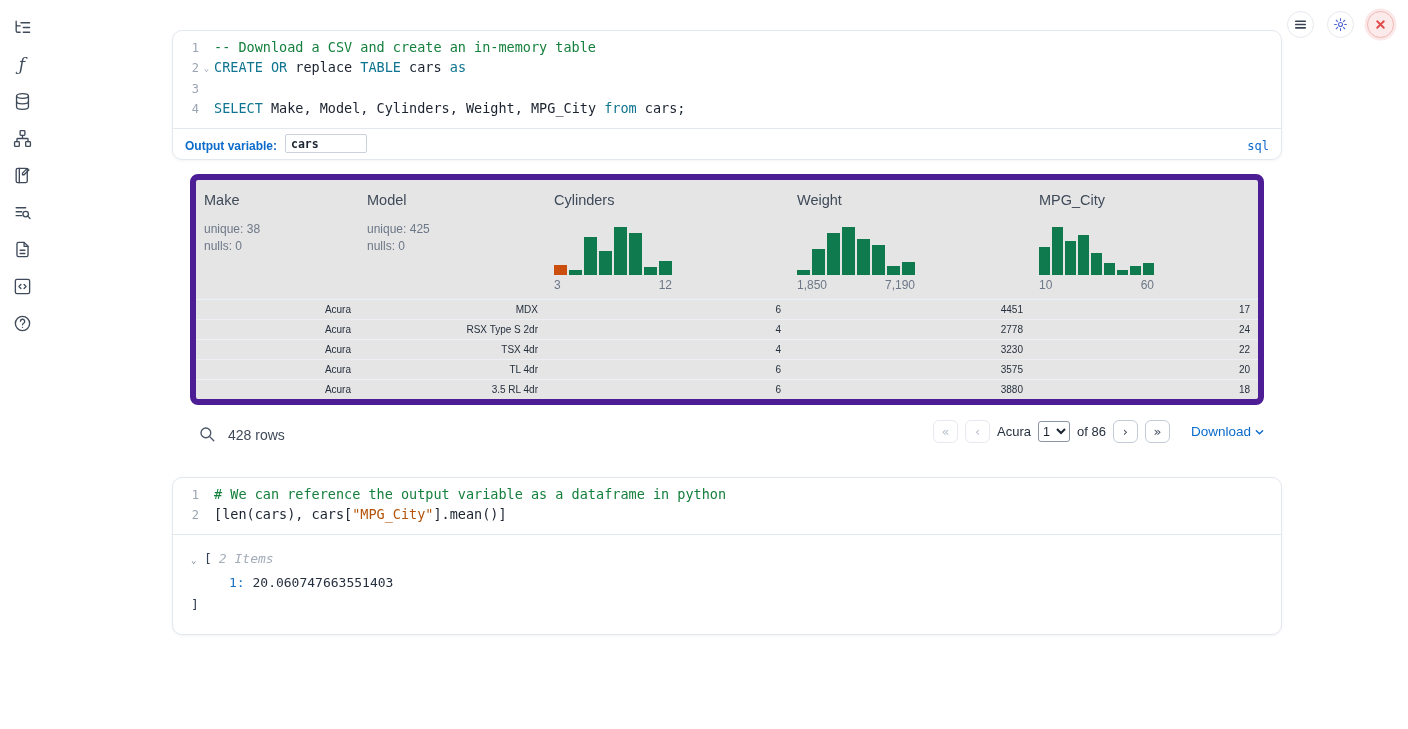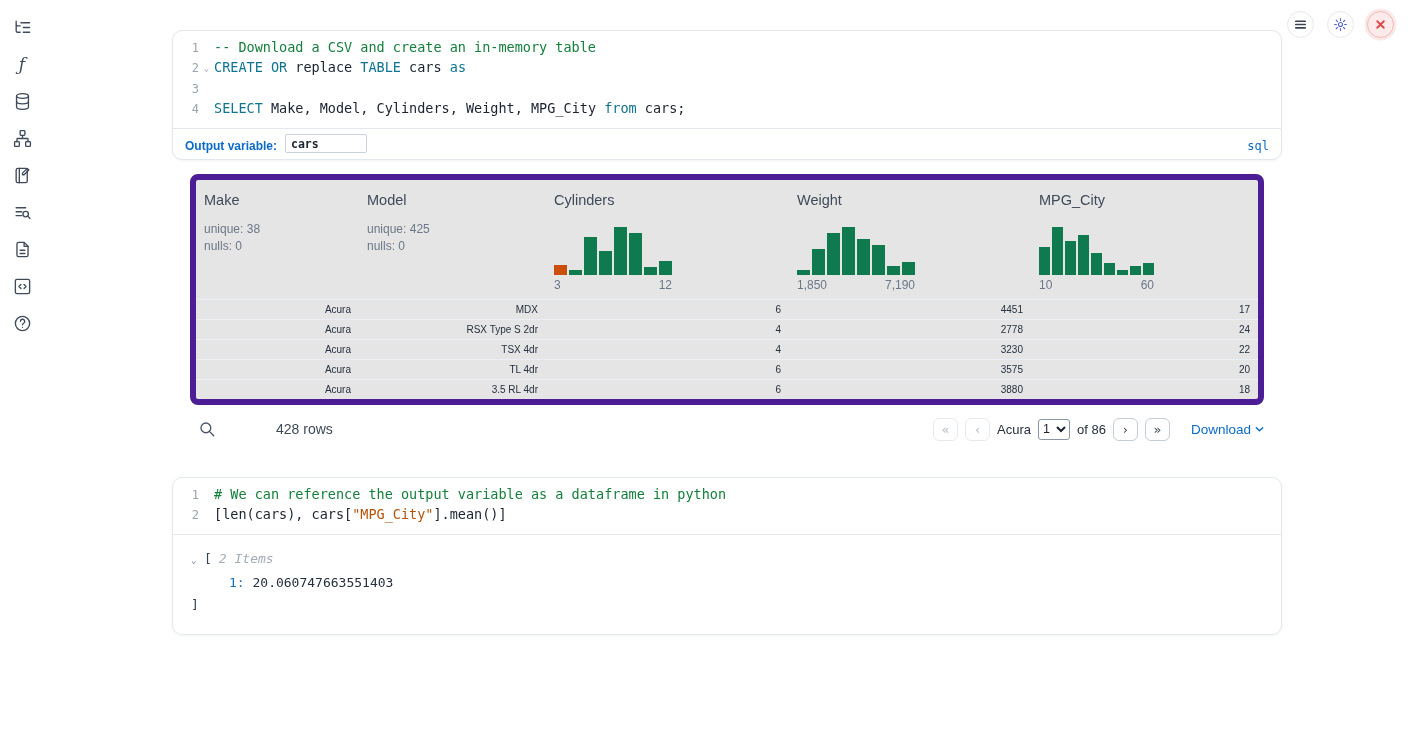--- a/index.html
+++ b/index.html
@@ -48,21 +48,21 @@
   .stats{margin-top:13px;font-size:12px;color:#6c7787;line-height:16.5px;}
   .spacer{flex:1;}
   .hist{display:flex;flex-direction:column;width:-moz-fit-content;width:fit-content;}
   .hist-bars{display:flex;align-items:flex-end;gap:2px;height:50px;}
   .hist-bar{flex:none;background:#0e7a4e;}
   .hist-labels{display:flex;justify-content:space-between;font-size:12px;color:#6c7787;margin-top:3px;width:100%;}
   .trow{border-top:1px solid #eceff3;}
   .td{padding:0 8px;font-size:10px;color:#26303e;line-height:19px;text-align:right;}
 
   
-  .table-footer{display:flex;align-items:center;margin:10px 18px 0;padding-left:8px;height:28px;gap:48px;}
+  .table-footer{display:flex;align-items:flex-end;margin:10px 18px 0;padding-left:8px;height:28px;}
   .search-btn{width:18px;height:18px;cursor:pointer;}
   .search-btn svg{width:18px;height:18px;stroke:#4a5568;fill:none;stroke-width:1.8;stroke-linecap:round;}
   .rowcount{margin-left:12px;font-size:14px;color:#3f4a59;}
   .pager-group{margin-left:auto;display:flex;align-items:center;gap:7px;}
   .pager{width:25px;height:23px;border:1px solid #c3ccd8;border-radius:6px;background:#fff;color:#3f4a59;font-size:13px;display:flex;align-items:center;justify-content:center;cursor:pointer;font-family:"DejaVu Sans",sans-serif;}
   .pager.disabled{border-color:#e6eaf0;color:#b6bfcb;}
   .pglabel{font-size:13px;color:#26303e;}
   .page-select{height:21px;min-width:32px;border:1px solid #8b95a5;border-radius:3px;font-size:12.5px;background:#fff;color:#1b2330;}
   .download{display:flex;align-items:center;gap:4px;color:#0b6bcb;font-size:13.5px;margin-left:14px;cursor:pointer;text-decoration:none;}
   .download svg{width:9px;height:8px;stroke:#0b6bcb;fill:none;stroke-width:1.6;stroke-linecap:round;stroke-linejoin:round;}

